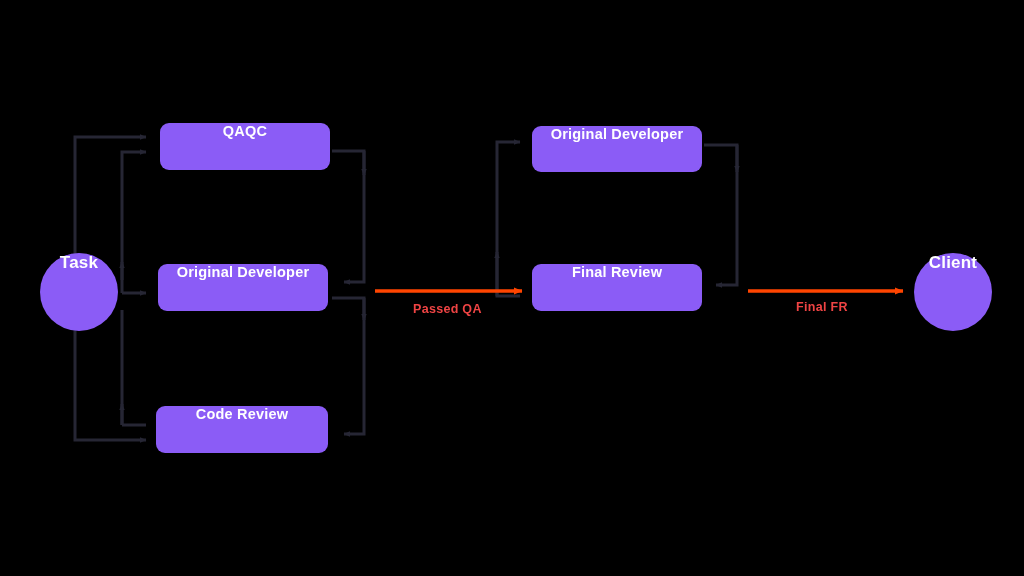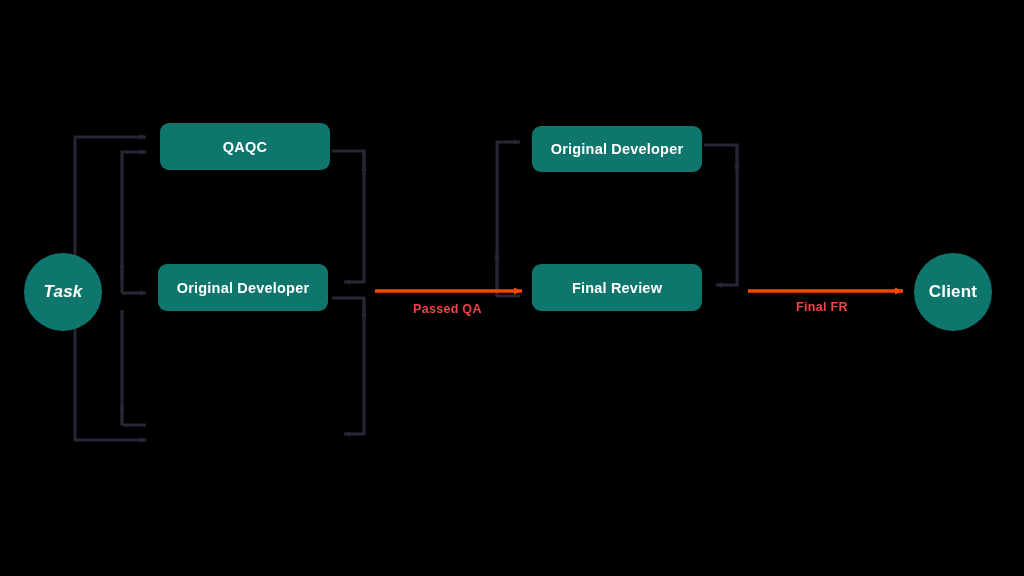--- a/index.html
+++ b/index.html
@@ -21,23 +21,23 @@
   #wires {
     position: absolute;
     left: 0;
     top: 0;
     width: 1024px;
     height: 576px;
     pointer-events: none;
   }
   .node {
     position: absolute;
-    background: #0f766e;
+    background: #8b5cf6;
     display: flex;
-    align-items: center;
+    align-items: flex-start;
     justify-content: center;
     box-sizing: border-box;
     color: #FFFFFF;
     font-weight: bold;
     letter-spacing: 0.2px;
     z-index: 3;
   }
   .node.box {
     border-radius: 9px;
     font-size: 14.5px;
@@ -100,32 +100,35 @@
     </g>
 
     <g stroke="#FF4500" stroke-width="3.5" fill="none" stroke-linecap="butt">
 
       <path d="M375,291 L522,291" marker-end="url(#ah-orange)"></path>
 
       <path d="M748,291 L903,291" marker-end="url(#ah-orange)"></path>
     </g>
   </svg>
 
-  <div class="node circle" style="left:24px; top:253px; width:78px; height:78px;font-style:italic;">
+  <div class="node circle" style="left:40px; top:253px; width:78px; height:78px;">
     <span>Task</span>
   </div>
 
   <div class="node box" style="left:160px; top:123px; width:170px; height:47px;">
     <span>QAQC</span>
   </div>
 
   <div class="node box" style="left:158px; top:264px; width:170px; height:47px;">
     <span>Original Developer</span>
   </div>
 
+  <div class="node box" style="left:156px; top:406px; width:172px; height:47px;">
+    <span>Code Review</span>
+  </div>
 
   <div class="node box" style="left:532px; top:126px; width:170px; height:46px;">
     <span>Original Developer</span>
   </div>
 
   <div class="node box" style="left:532px; top:264px; width:170px; height:47px;">
     <span>Final Review</span>
   </div>
 
   <div class="node circle" style="left:914px; top:253px; width:78px; height:78px;">

